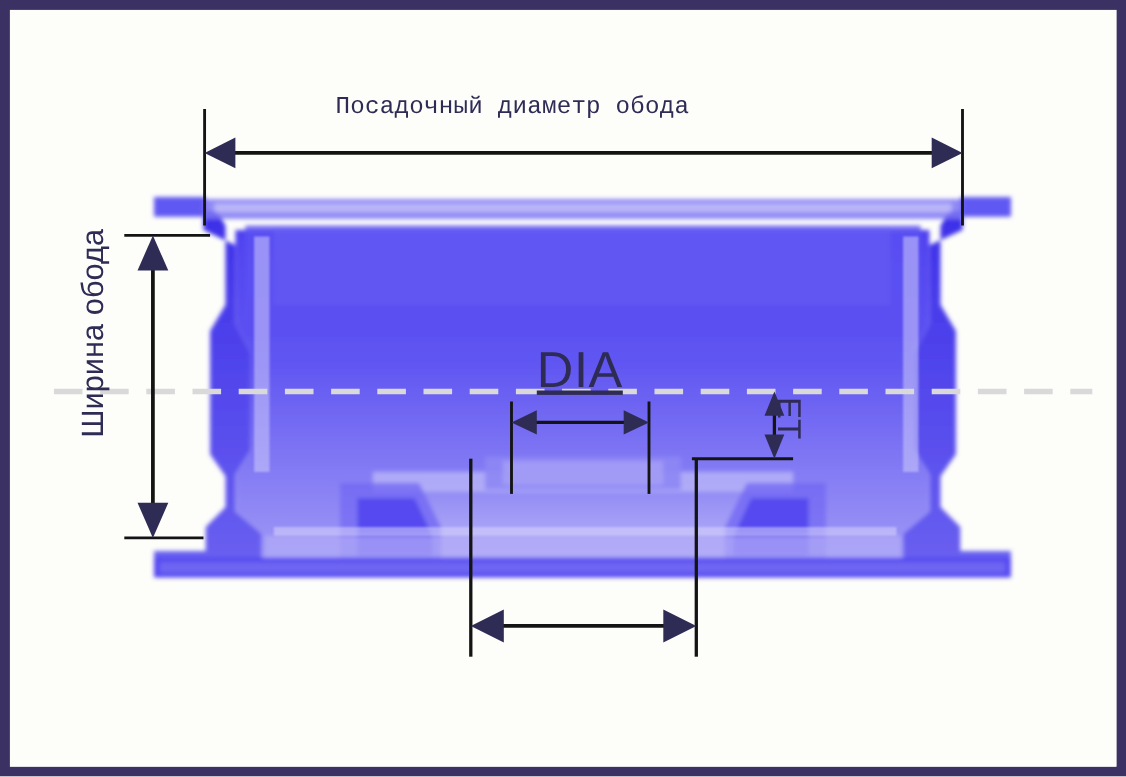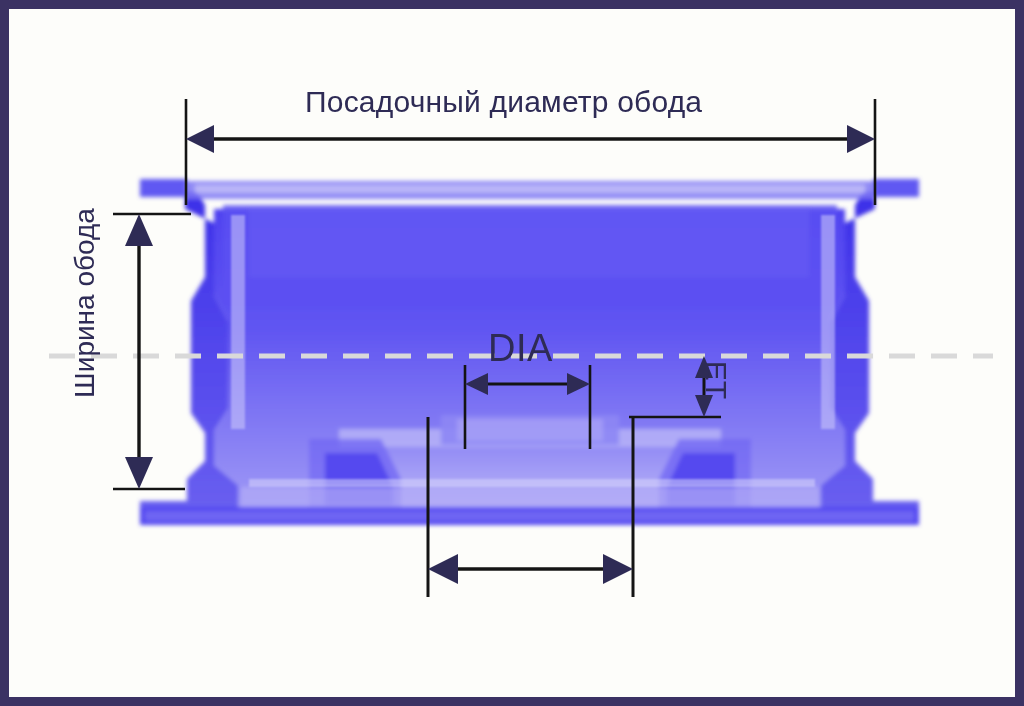--- a/index.html
+++ b/index.html
@@ -35,37 +35,39 @@
   .lbl {
     position: absolute;
     color: #2e2b55;
     white-space: nowrap;
     line-height: 1;
     font-family: "Liberation Sans", sans-serif;
   }
   #label-rim-diameter {
     left: 296px;
     top: 78px;
-    font-size: 30px;
+    font-size: 22px;
     letter-spacing: 0.2px;
+    font-family: Liberation Mono, monospace;
   }
   #label-rim-width {
     left: -34px;
     top: 280px;
     width: 220px;
     text-align: center;
     font-size: 28px;
     transform: rotate(-90deg);
     transform-origin: center center;
   }
   #label-dia {
     left: 479px;
-    top: 320px;
-    font-size: 38px;
+    top: 304px;
+    font-size: 46px;
     letter-spacing: 0.5px;
+    text-decoration: underline;
   }
   #label-et {
     left: 668px;
     top: 356px;
     width: 78px;
     text-align: center;
     font-size: 30px;
     transform: rotate(90deg);
     transform-origin: center center;
   }

